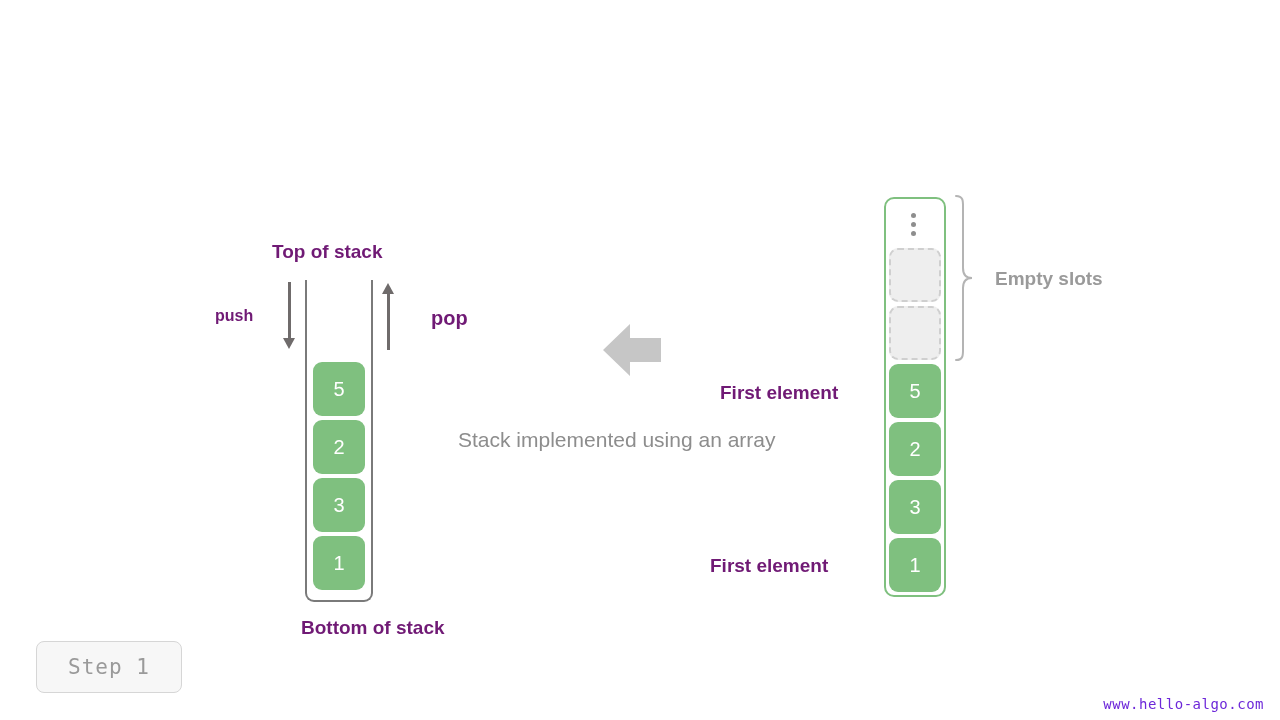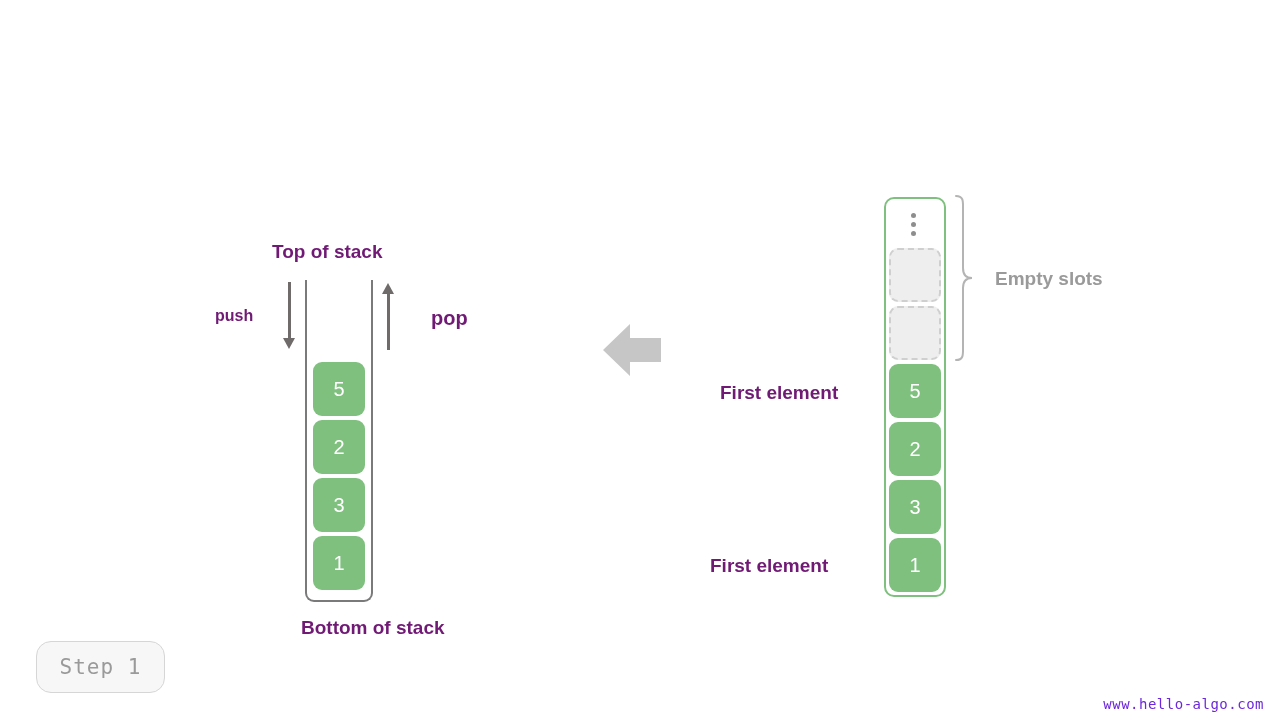--- a/index.html
+++ b/index.html
@@ -164,25 +164,25 @@
     top: 194px;
     width: 22px;
     height: 168px;
   }
 
   
   #step-badge {
     position: absolute;
     left: 36px;
     top: 641px;
-    width: 129px;
+    width: 146px;
     height: 52px;
     box-sizing: border-box;
     border: 1px solid #d6d6d6;
-    border-radius: 15px;
+    border-radius: 8px;
     background: #f7f7f7;
     display: flex;
     align-items: center;
     justify-content: center;
     font-family: "DejaVu Sans Mono", monospace;
     font-size: 21px;
     color: #9a9a9a;
     letter-spacing: 1px;
   }
 
@@ -222,20 +222,21 @@
     <div class="cell">3</div>
     <div class="cell">1</div>
   </div>
 
   <div id="center-arrow">
     <svg width="58" height="56" viewBox="0 0 58 56" xmlns="http://www.w3.org/2000/svg">
       <polygon points="0,28 27,2 27,16 58,16 58,40 27,40 27,54" fill="#c6c6c6"></polygon>
     </svg>
   </div>
 
+  <div class="lbl-gray" style="left:458px; top:428px;">Stack implemented using an array</div>
 
   <div id="array-container"></div>
 
   <div id="array-ellipsis">
     <div class="dot"></div>
     <div class="dot"></div>
     <div class="dot"></div>
   </div>
 
   <div id="array-cells">

